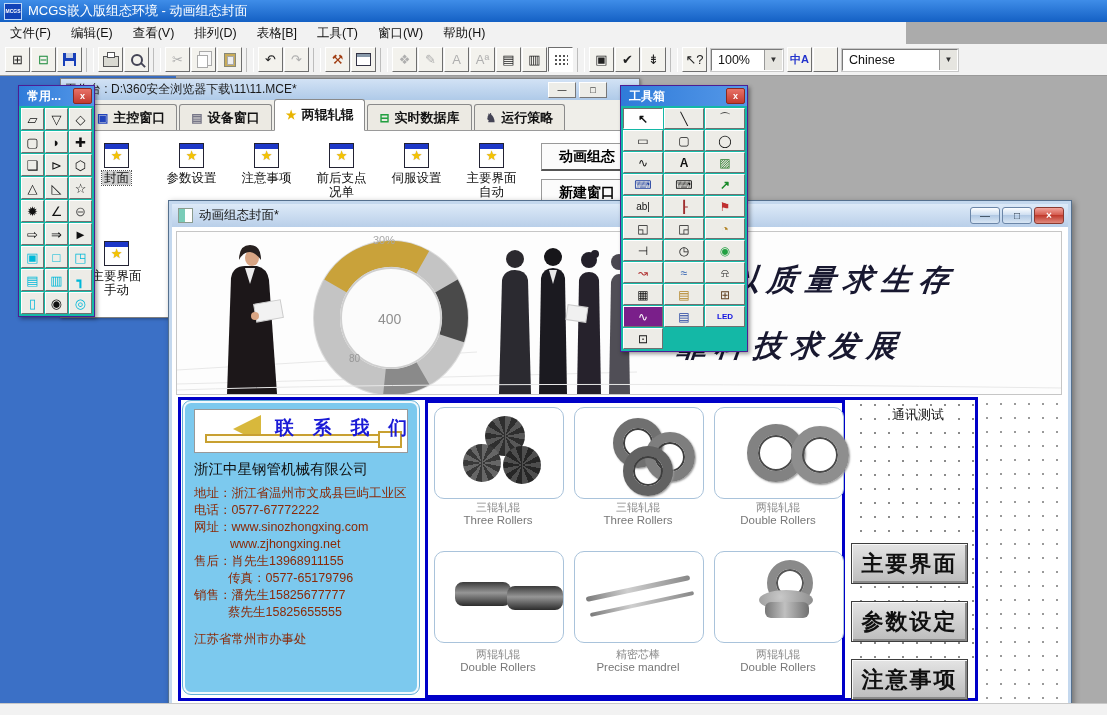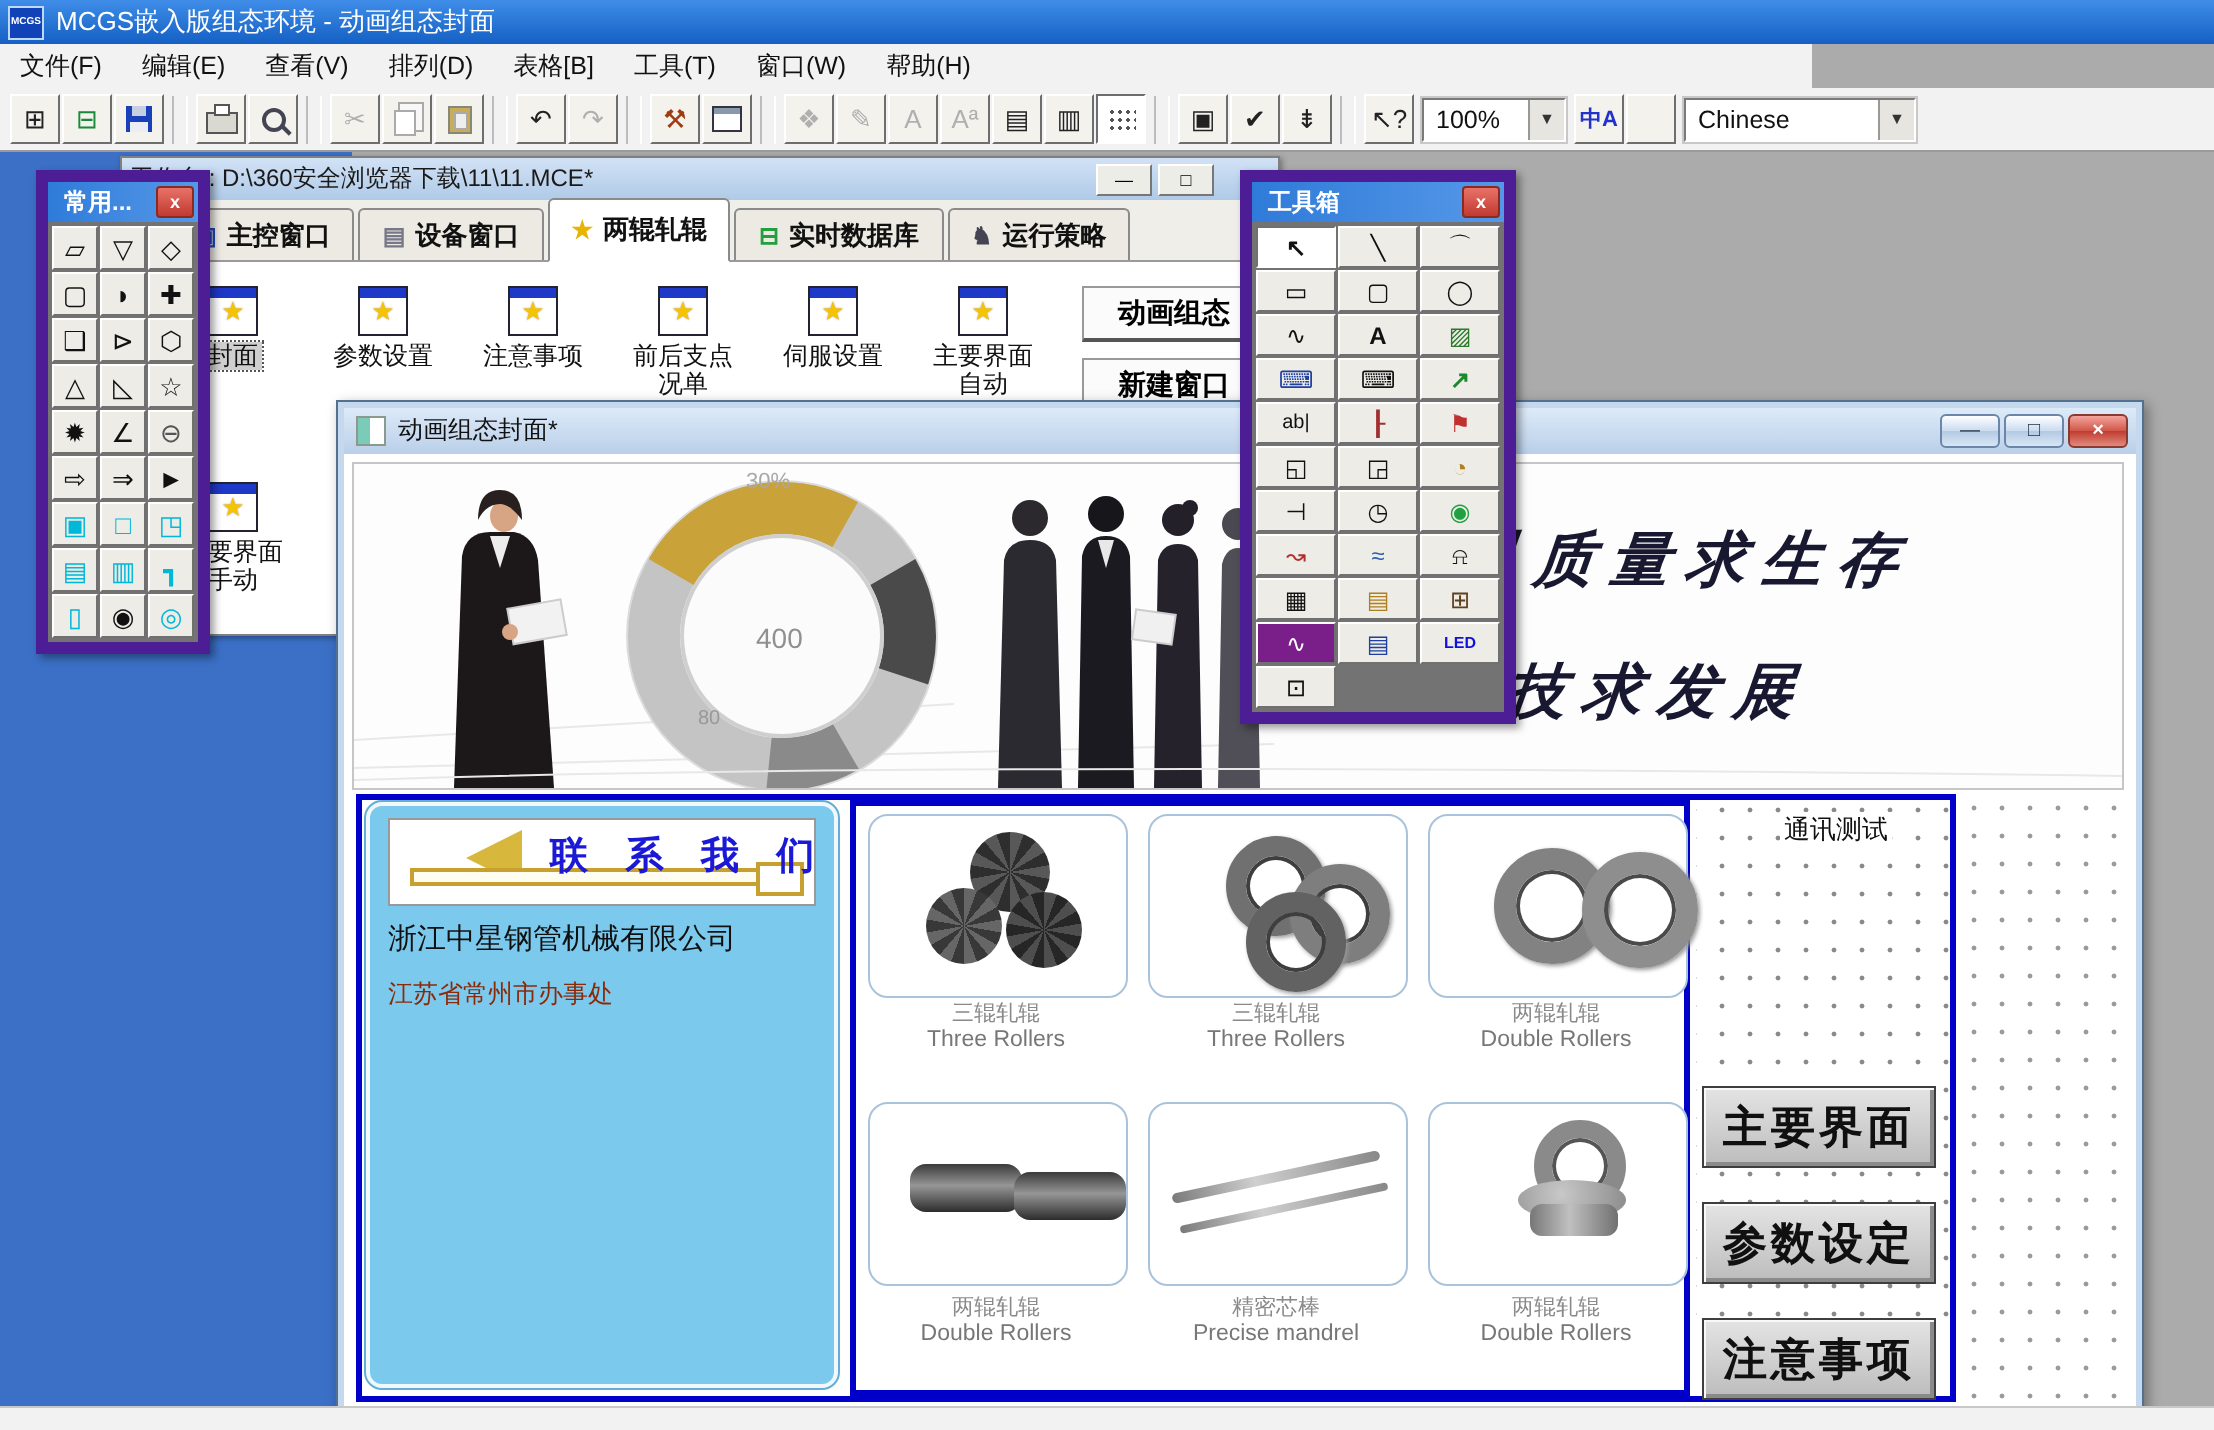--- a/index.html
+++ b/index.html
@@ -66,21 +66,21 @@
   .ws-icon{width:75px;text-align:center;}
   .uwicon{width:23px;height:23px;border:1px solid #223;margin:0 auto;
     background:linear-gradient(#1E38C8 0 5px,#fff 5px);display:flex;align-items:center;justify-content:center;
     font-size:13px;color:#F5C400;text-shadow:0 0 1px #A86;}
   .ws-icon .lbl{margin-top:3px;line-height:14px;display:inline-block;padding:0 2px;font-size:12.5px;}
   .ws-icon.sel .lbl{background:#CFCFCF;outline:1px dotted #555;}
   .ws-side{position:absolute;right:6px;top:12px;width:92px;}
   .ws-btn{width:92px;height:28px;background:#FBFBFB;border:1px solid #999;border-bottom:2px solid #555;
     font-size:14px;font-weight:bold;display:flex;align-items:center;justify-content:center;margin-bottom:8px;padding:0;}
   
-  .palette{position:absolute;background:#737373;border:6px solid #4c1d95;box-shadow:2px 2px 4px rgba(0,0,0,.4);z-index:30;}
+  .palette{position:absolute;background:#14b8a6;border:1px solid #4c1d95;box-shadow:2px 2px 4px rgba(0,0,0,.4);z-index:30;}
   .pal-title{height:20px;background:linear-gradient(90deg,#2F7BD9,#5598E8);color:#fff;font-size:12px;
     font-weight:bold;display:flex;align-items:center;padding:0 2px 0 8px;}
   .pal-close{margin-left:auto;width:19px;height:16px;background:linear-gradient(#E87268,#C23A30);
     border:1px solid #8A2A20;border-radius:2px;color:#fff;font-size:9px;font-weight:bold;
     display:flex;align-items:center;justify-content:center;padding:0;}
   .pal-grid{display:grid;padding:2px;gap:1px;}
   .palette.common{left:18px;top:9px;}
   .palette.common .pal-grid{grid-template-columns:repeat(3,23px);grid-auto-rows:22px;}
   .palette.toolbox{left:620px;top:9px;}
   .palette.toolbox .pal-grid{grid-template-columns:repeat(3,40px);grid-auto-rows:21px;}
@@ -364,20 +364,30 @@
 
       <div class="lower-box">
         <div class="contact">
           <div class="contact-header">
             <span class="gold-head"></span>
             <span class="gold-bar"></span>
             <span class="gold-sq"></span>
             <span class="contact-title">联 系 我 们</span>
           </div>
           <div class="company">浙江中星钢管机械有限公司</div>
+          <div>
+              <div class="c-line">地址：浙江省温州市文成县巨屿工业区</div>
+              <div class="c-line">电话：0577-67772222</div>
+              <div class="c-line">网址：www.sinozhongxing.com</div>
+              <div class="c-line i2">www.zjhongxing.net</div>
+              <div class="c-line">售后：肖先生13968911155</div>
+              <div class="c-line i1">传真：0577-65179796</div>
+              <div class="c-line">销售：潘先生15825677777</div>
+              <div class="c-line i1">蔡先生15825655555</div>
+            </div>
           <div class="branch">
               <div class="c-line">江苏省常州市办事处</div>
             </div>
         </div>
         <div class="products">
             <div class="pcard" style="left: 6px; top: 4px;">
               <div class="pimg gears">
                 <i></i>
                 <i></i>
                 <i></i>

